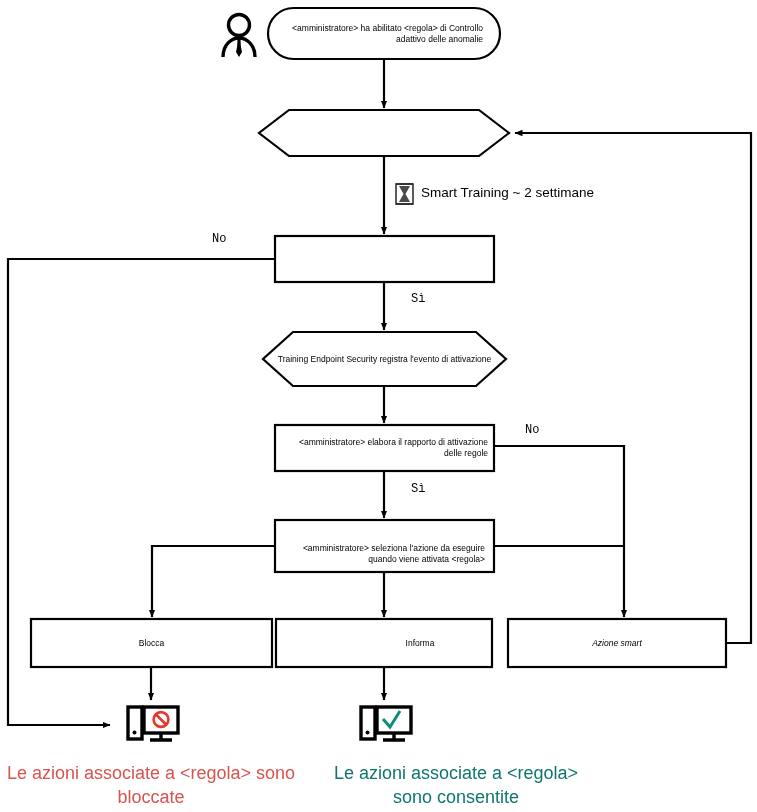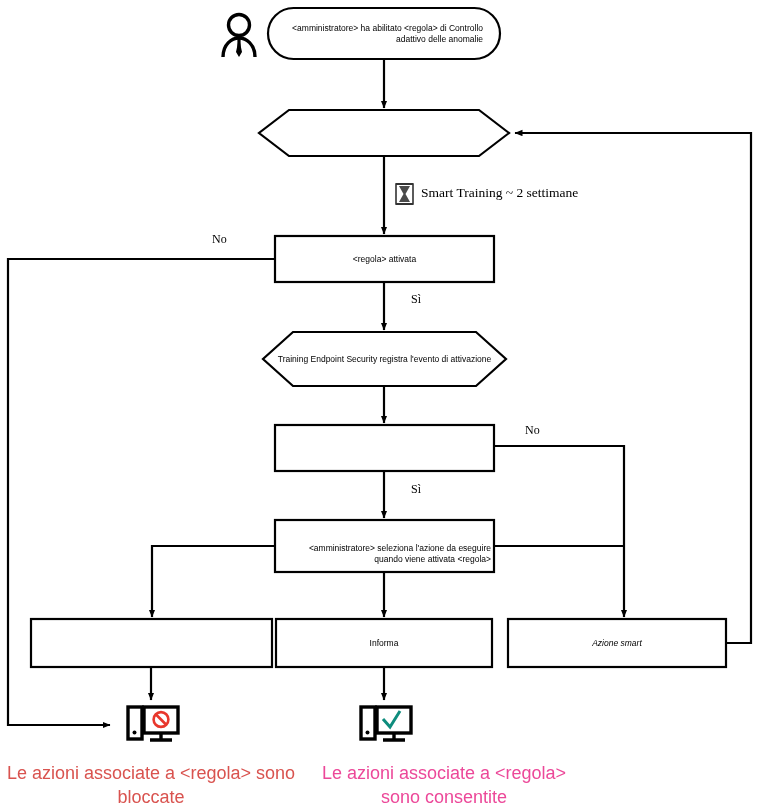--- a/index.html
+++ b/index.html
@@ -3,23 +3,23 @@
 <meta charset="utf-8">
 <style>
   html,body{margin:0;padding:0;background:#ffffff;}
   body{width:757px;height:812px;font-family:"Liberation Sans",sans-serif;overflow:hidden;}
   #stage{position:relative;width:757px;height:812px;background:#fff;}
   svg#flow{position:absolute;left:0;top:0;width:757px;height:812px;}
   .node-text{position:absolute;display:flex;align-items:center;justify-content:center;
              text-align:right;line-height:1.25;color:#000;font-size:8.5px;
              font-family:"Liberation Sans",sans-serif;}
   .edge-label{position:absolute;font-size:12px;color:#000;
-              font-family:Liberation Serif, serif;white-space:nowrap;}
+              font-family:Liberation Mono, monospace;white-space:nowrap;}
   .annot{position:absolute;font-size:13.5px;color:#000;
-         font-family:Liberation Serif, serif;white-space:nowrap;}
+         font-family:Liberation Sans, sans-serif;white-space:nowrap;}
   .caption{position:absolute;text-align:center;font-size:18px;line-height:1.35;
            font-family:"Liberation Sans",sans-serif;}
 </style>
 </head>
 <body>
 
 <div id="stage">
 
   <svg id="flow" viewBox="0 0 757 812">
     <defs>
@@ -97,39 +97,40 @@
       <circle cx="367.5" cy="732.5" r="2" fill="#000"></circle>
       <rect x="377" y="707" width="34" height="26" fill="#fff" stroke="#000" stroke-width="3.4"></rect>
       <path d="M394,733 L394,739 M383,740 L405,740" stroke="#000" stroke-width="3.4"></path>
       <path d="M383,719 L390,727 L400,711" fill="none" stroke="#0e8c7d" stroke-width="3"></path>
     </g>
   </svg>
 
   <div class="node-text" style="left:285px;top:8px;width:198px;height:51px;">&lt;amministratore&gt; ha abilitato &lt;regola&gt; di Controllo adattivo delle anomalie</div>
 
 
-  <div class="node-text" style="left:275px;top:236px;width:219px;height:46px;">&lt;regola&gt; attivata</div>
 
   <div class="node-text" style="left:270px;top:332px;width:229px;height:54px;">Training Endpoint Security registra l'evento di attivazione</div>
 
+  <div class="node-text" style="left:281px;top:425px;width:207px;height:46px;">&lt;amministratore&gt; elabora il rapporto di attivazione delle regole</div>
 
-  <div class="node-text" style="left:284px;top:520px;width:207px;height:68px;">&lt;amministratore&gt; seleziona l'azione da eseguire quando viene attivata &lt;regola&gt;</div>
+  <div class="node-text" style="left:278px;top:520px;width:207px;height:68px;">&lt;amministratore&gt; seleziona l'azione da eseguire quando viene attivata &lt;regola&gt;</div>
 
+  <div class="node-text" style="left:31px;top:619px;width:241px;height:48px;">Blocca</div>
 
-  <div class="node-text" style="left:276px;top:619px;width:216px;height:48px;">Informa</div>
+  <div class="node-text" style="left:276px;top:619px;width:216px;height:48px;padding-left:36px;">Informa</div>
 
   <div class="node-text" style="left:508px;top:619px;width:218px;height:48px;font-style:italic;">Azione smart</div>
 
   <div class="annot" style="left:421px;top:185px;">Smart Training ~ 2 settimane</div>
 
   <div class="edge-label" style="left:212px;top:232px;">No</div>
 
   <div class="edge-label" style="left:411px;top:292px;">Sì</div>
 
   <div class="edge-label" style="left:525px;top:423px;">No</div>
 
   <div class="edge-label" style="left:411px;top:482px;">Sì</div>
 
   <div class="caption" style="left:5px;top:761px;width:292px;color:#d9534f;">Le azioni associate a &lt;regola&gt; sono bloccate</div>
 
-  <div class="caption" style="left:308px;top:761px;width:272px;color:#ec4899;">Le azioni associate a &lt;regola&gt; sono consentite</div>
+  <div class="caption" style="left:320px;top:761px;width:272px;color:#0f766e;">Le azioni associate a &lt;regola&gt; sono consentite</div>
 
 </div>
 
 </body></html>

